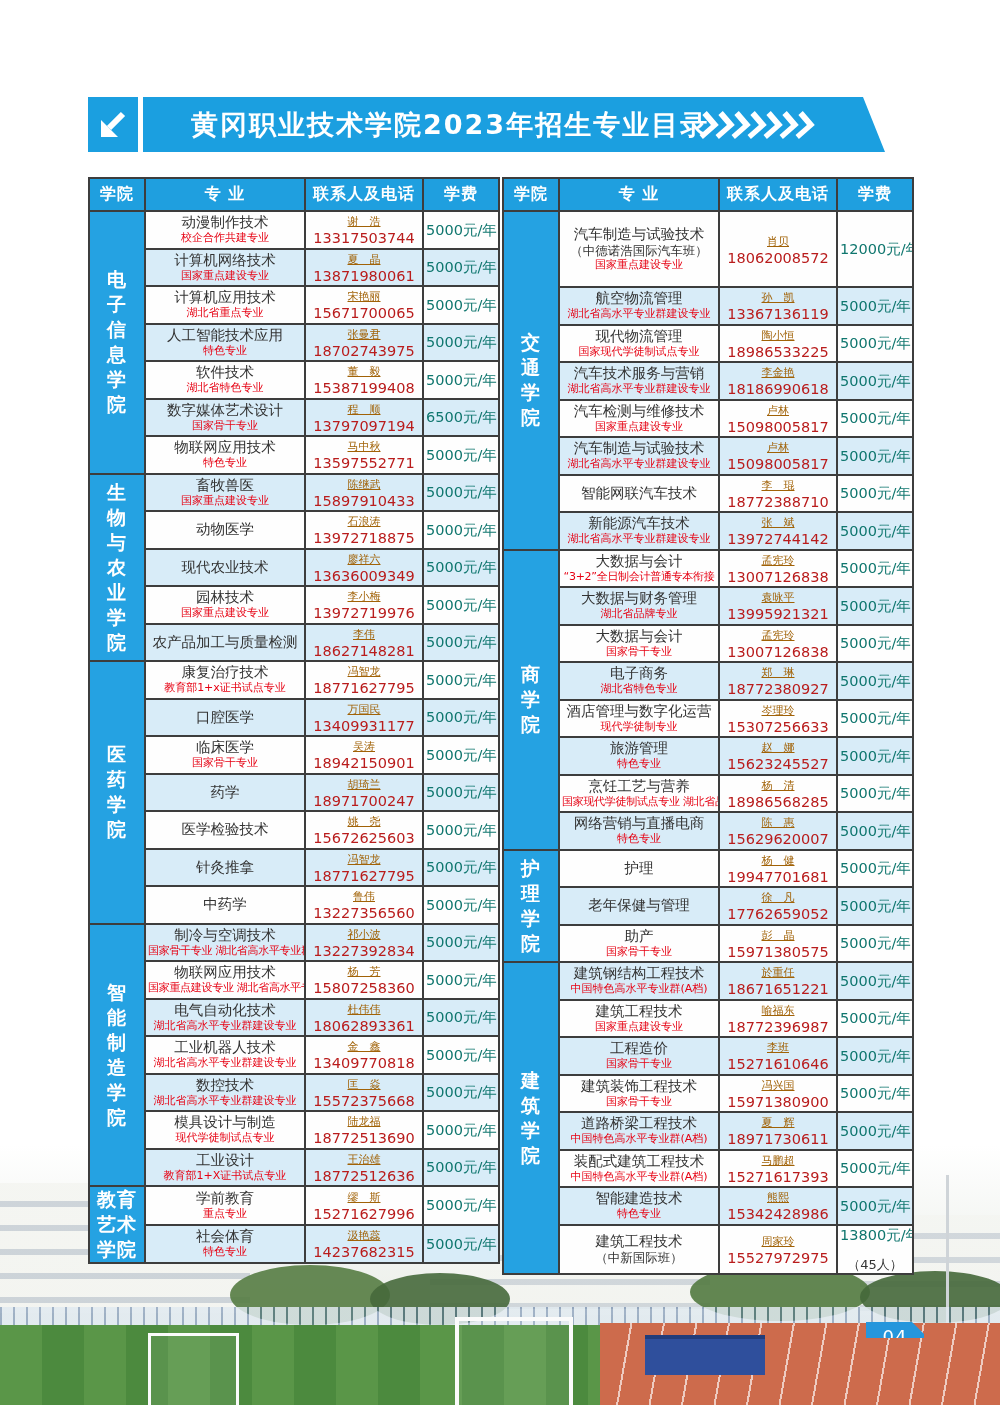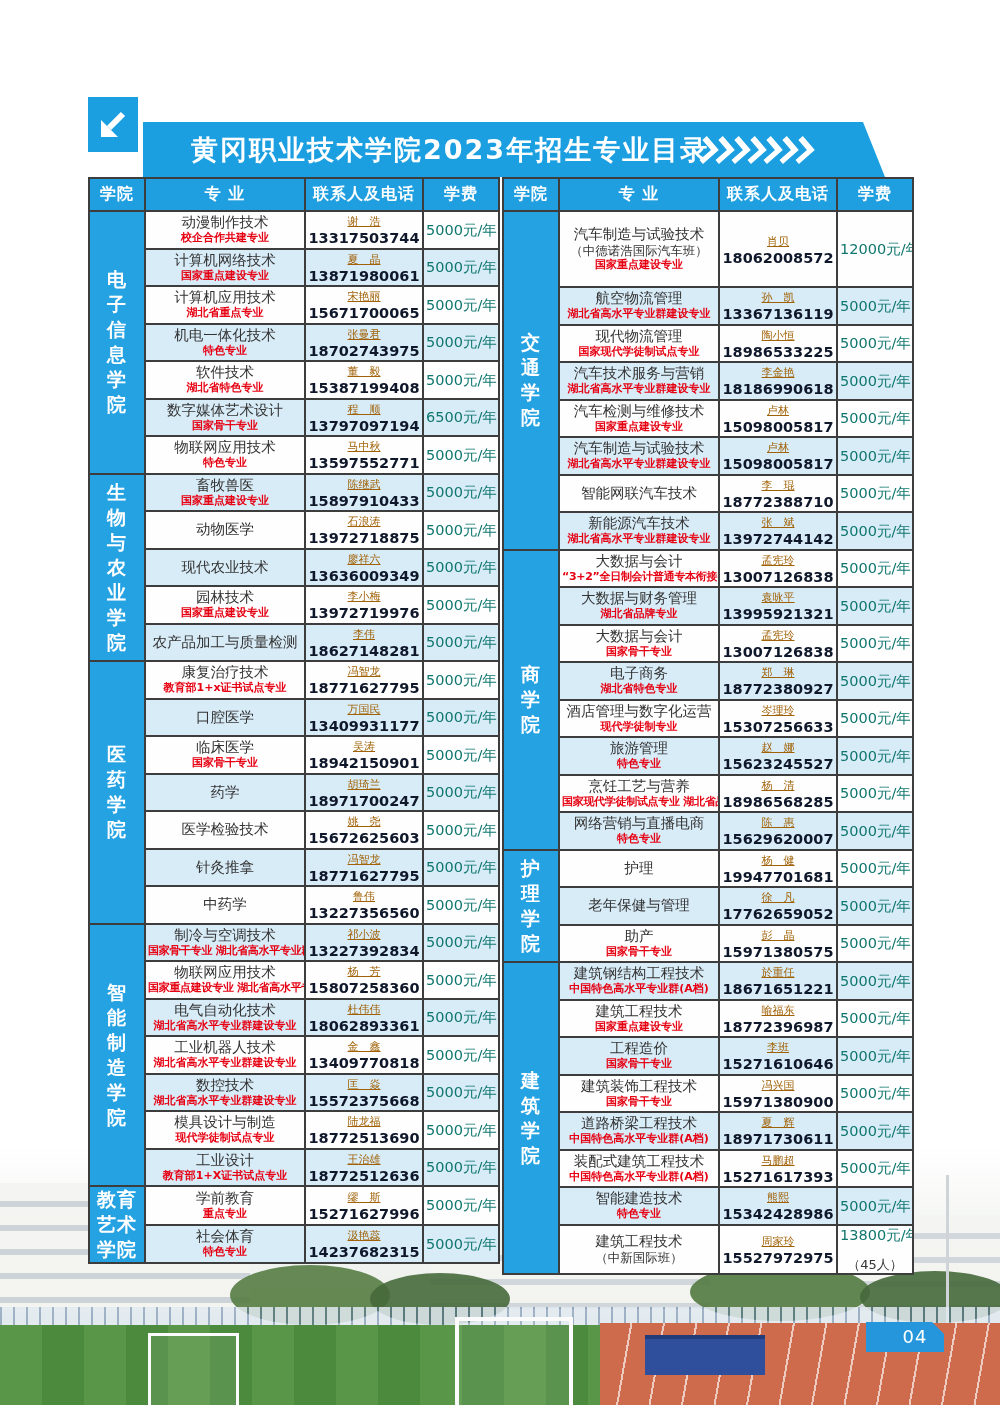--- a/index.html
+++ b/index.html
@@ -20,47 +20,47 @@
     background:repeating-linear-gradient(90deg,#5a9648 0 42px,#4c8a3e 42px 84px);}
   .track{position:absolute;left:600px;top:178px;width:400px;height:82px;background:#cd6b4c;
     background-image:repeating-linear-gradient(100deg,rgba(255,255,255,0) 0 30px,rgba(255,255,255,.65) 30px 32px);}
   .goal{position:absolute;border:4px solid #fbfbfb;border-bottom:none;background:rgba(255,255,255,.08);}
   .mat{position:absolute;left:645px;top:190px;width:120px;height:36px;background:#2f4f9c;border-top:4px solid #223c7a;}
   .pole{position:absolute;background:#cfd4d8;}
   
   .banner-wrap{position:absolute;left:88px;top:97px;width:800px;height:55px;z-index:3;}
   .banner-sq{position:absolute;left:0;top:0;width:50px;height:55px;background:#1b9fe0;display:flex;align-items:center;justify-content:center;}
   .banner-main{position:absolute;left:55px;top:0;width:742px;height:55px;background:#1b9fe0;
-    clip-path:polygon(0 0,calc(100% - 22px) 0,100% 100%,0 100%);margin-top:25px;}
+    clip-path:polygon(0 0,calc(100% - 22px) 0,100% 100%,0 100%);}
   .banner-title{position:absolute;left:48px;top:0;height:55px;line-height:55px;color:#fff;
     font-size:27px;font-weight:bold;letter-spacing:2px;white-space:nowrap;}
   .chevrons{position:absolute;right:64px;top:13px;}
   
   .tbl{position:absolute;top:177px;z-index:2;border-collapse:collapse;table-layout:fixed;width:410px;background:#fff;}
   .tbl-left{left:88px;}
   .tbl-right{left:502px;}
   .tbl td,.tbl th{border:2px solid #3d3d3d;padding:1px 2px;text-align:center;vertical-align:middle;overflow:hidden;}
   .tbl thead th{background:#1f9fdf;color:#fff;font-size:16px;font-weight:bold;height:29px;letter-spacing:1px;}
   .tbl tbody tr{height:37.5px;}
   .tbl tbody tr.tall{height:76px;}
   .tbl tr.r-even td{background:#d8ecf8;}
   .tbl tr.r-odd td{background:#fefefe;}
   .tbl td.college{background:#25a2e2 !important;color:#fff;font-weight:bold;font-size:19px;line-height:25px;letter-spacing:1px;padding:0;}
   .m-name{font-size:14.5px;color:#333;line-height:17px;white-space:nowrap;}
   .m-note{font-size:12.5px;color:#333;line-height:15px;white-space:nowrap;}
-  .m-tag{font-size:11px;color:#e60012;font-weight:bold;line-height:14px;white-space:nowrap;}
+  .m-tag{font-size:11px;color:#e60012;font-weight:normal;line-height:14px;white-space:nowrap;}
   .m-tag.small{font-size:11px;letter-spacing:-0.3px;}
   .c-name{font-size:11px;color:#a16207;line-height:17px;white-space:nowrap;text-decoration:underline;}
-  .c-phone{font-size:14.5px;color:#0f172a;line-height:16px;white-space:nowrap;font-weight:bold;}
+  .c-phone{font-size:14.5px;color:#b91c1c;line-height:16px;white-space:nowrap;}
   .fee{font-size:14.5px;color:#0f766e;line-height:16px;white-space:nowrap;}
   .fee-note{font-size:13px;color:#333;line-height:15px;white-space:nowrap;margin-top:14px;}
   
-  .page-tag{position:absolute;left:866px;top:1322px;width:58px;height:30px;background:#2596dc;z-index:3;
+  .page-tag{position:absolute;left:866px;top:1322px;width:58px;height:16px;background:#2596dc;z-index:3;
     clip-path:polygon(0 0,calc(100% - 12px) 0,100% 12px,100% 100%,0 100%);
-    color:#fff;font-size:18px;text-align:center;line-height:30px;letter-spacing:1px;padding-left:20px;}
+    color:#fff;font-size:18px;text-align:center;line-height:30px;letter-spacing:1px;}
 </style>
 </head>
 <body>
 
 <div class="photo">
   <div class="ph-sky"></div>
   <div class="bldg win" style="left:0;top:38px;width:250px;height:130px;"></div>
   <div class="bldg win" style="left:430px;top:92px;width:280px;height:78px;opacity:.8;"></div>
   <div class="bldg win" style="left:860px;top:70px;width:140px;height:100px;opacity:.8;"></div>
   <div class="trees" style="left:230px;top:120px;width:160px;height:60px;background:#557c42;opacity:.9;"></div>
@@ -157,21 +157,21 @@
         <td>
           <div class="c-name">宋艳丽</div>
           <div class="c-phone">15671700065</div>
         </td>
         <td>
           <div class="fee">5000元/年</div>
         </td>
       </tr>
       <tr class="r-even">
         <td>
-          <div class="m-name">机电一体化技术</div>
+          <div class="m-name">人工智能技术应用</div>
           <div class="m-tag">特色专业</div>
         </td>
         <td>
           <div class="c-name">张曼君</div>
           <div class="c-phone">18702743975</div>
         </td>
         <td>
           <div class="fee">5000元/年</div>
         </td>
       </tr>

